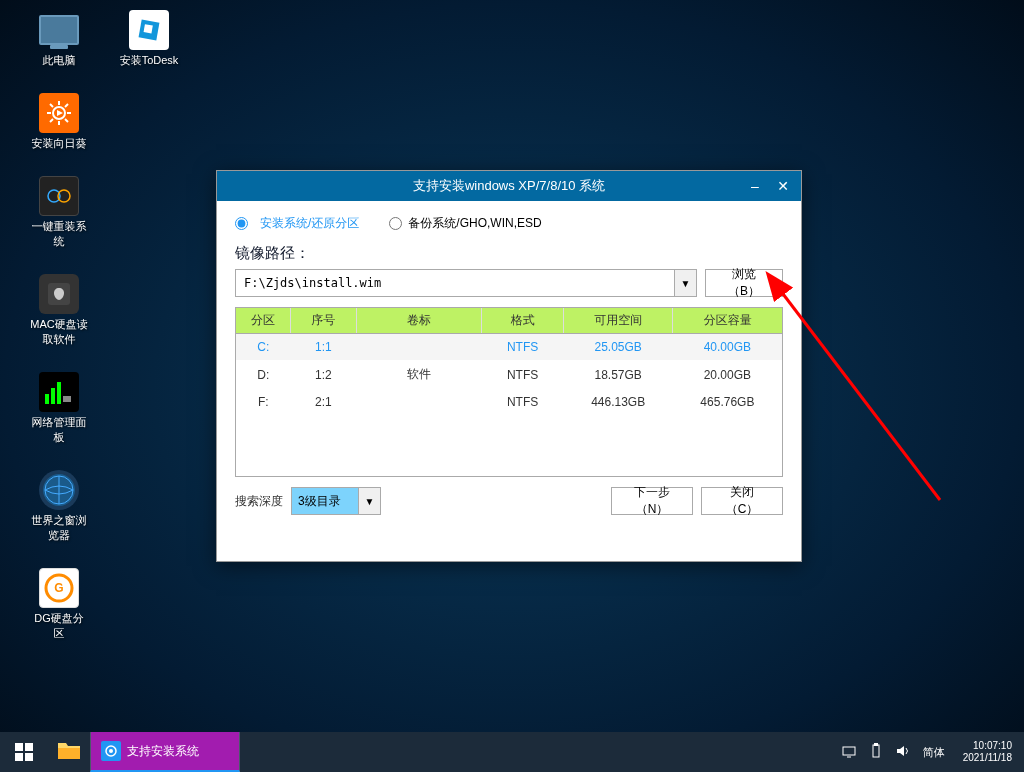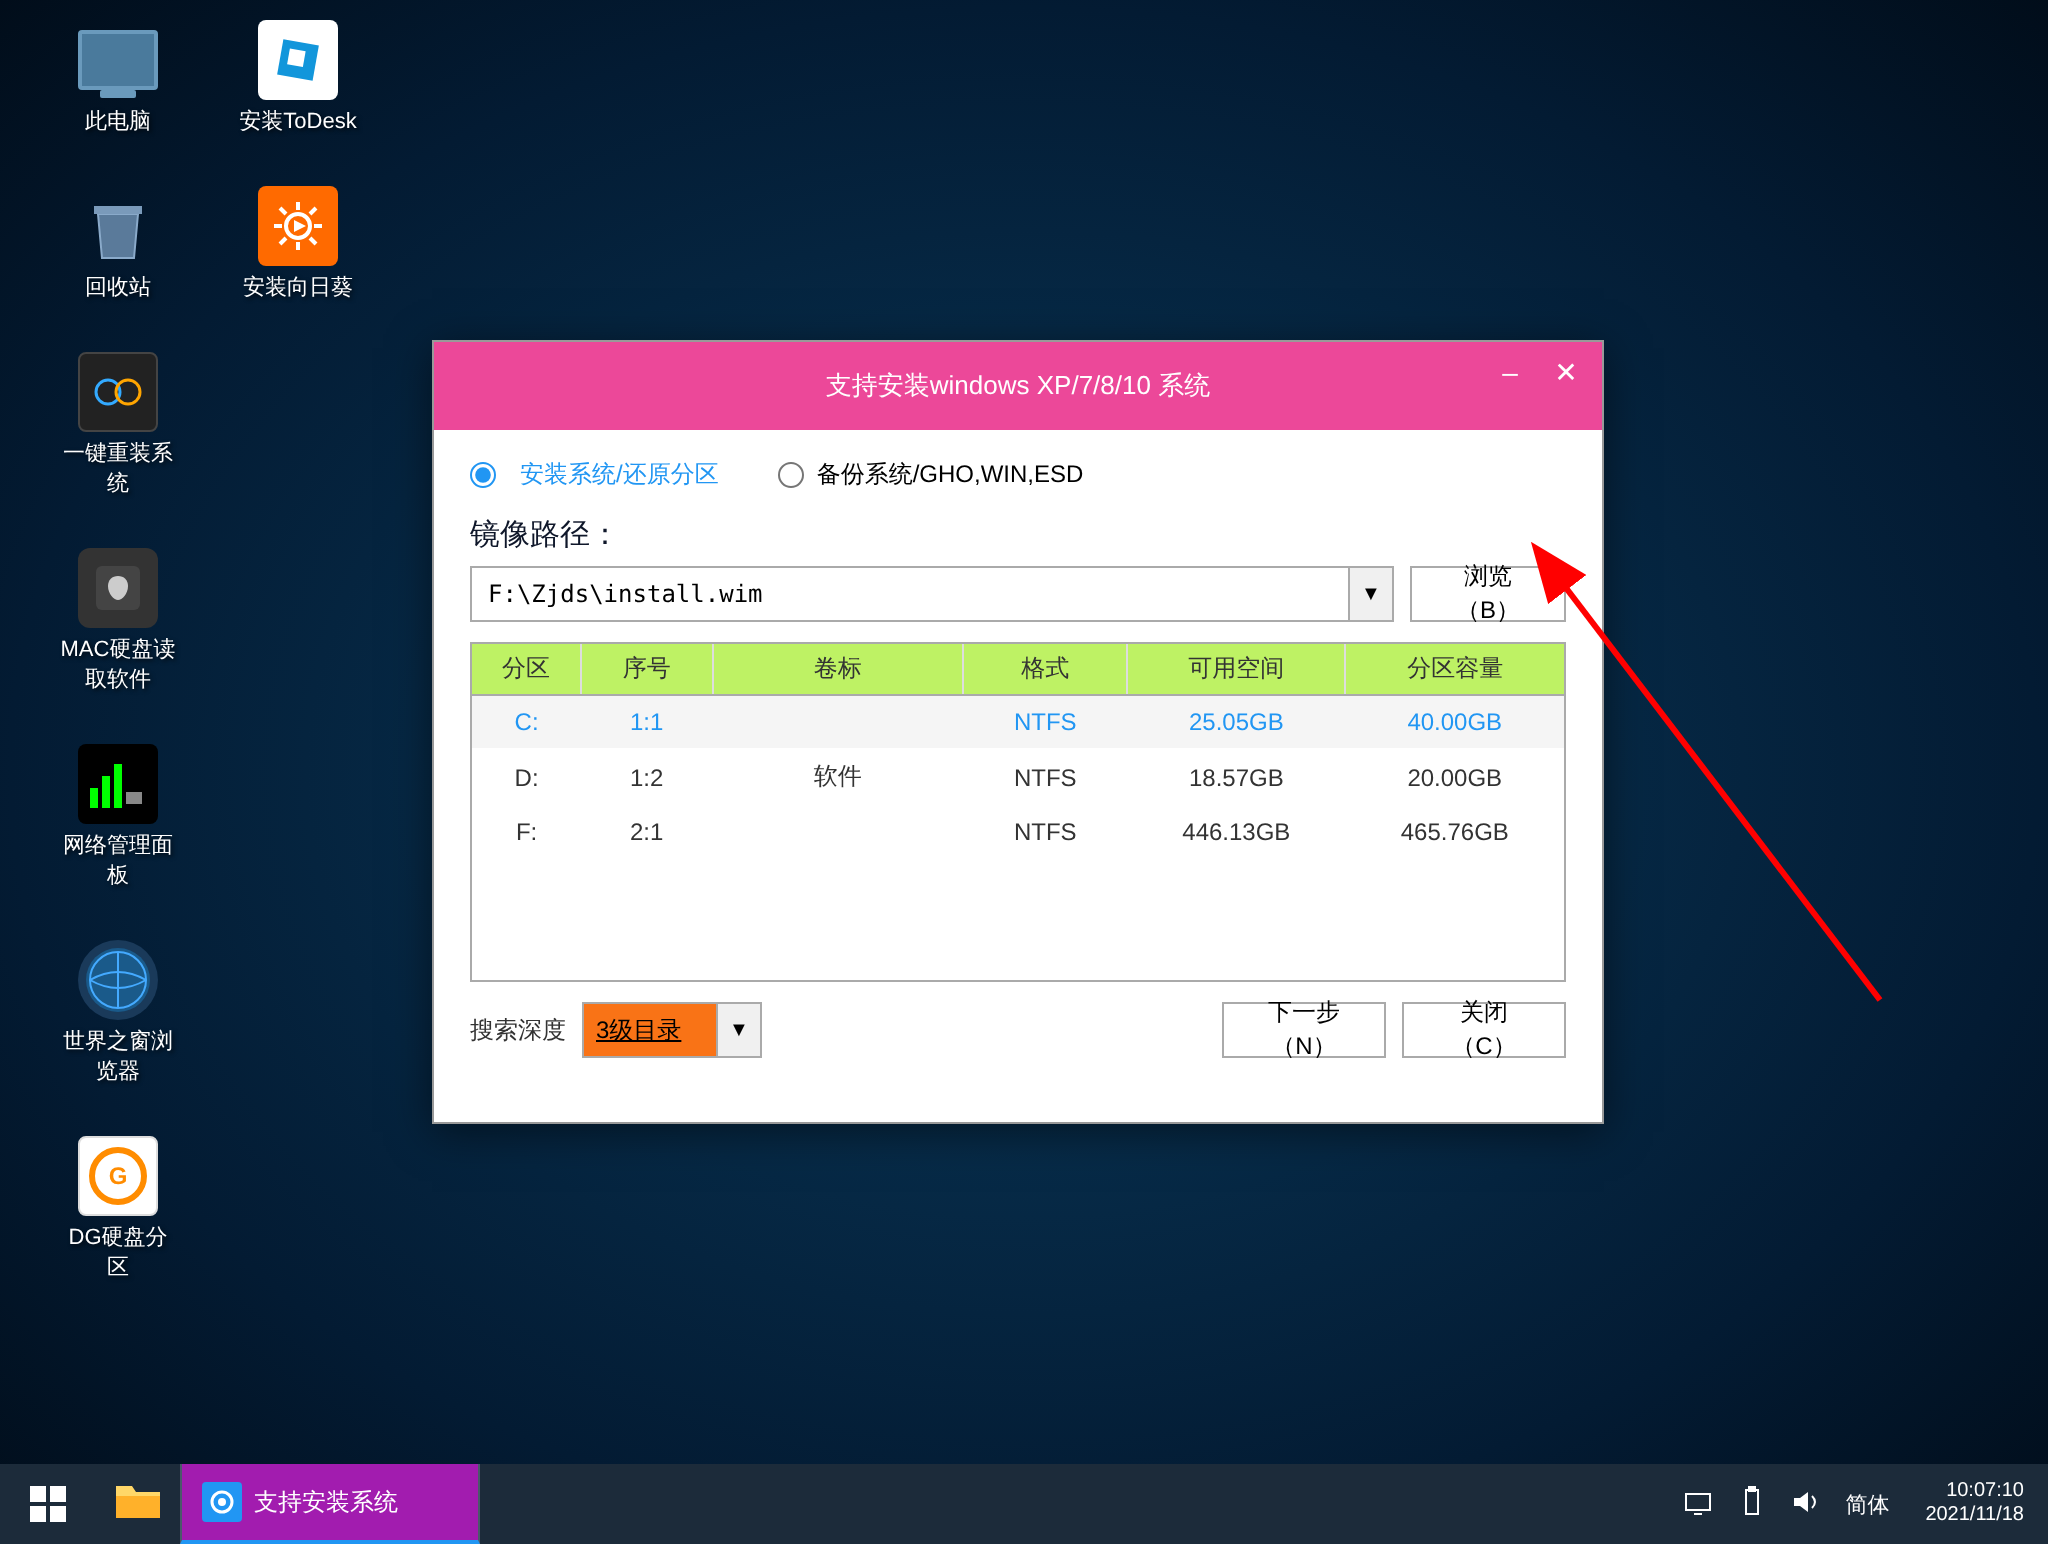--- a/index.html
+++ b/index.html
@@ -16,21 +16,21 @@
     .icon-recycle { background: transparent; }
     .icon-recycle svg { width: 40px; height: 40px; }
     .icon-orange { background: #ff6a00; }
     .icon-gear { background: #222; border: 1px solid #444; }
     .icon-apple { background: #333; border-radius: 6px; }
     .icon-network { background: #000; }
     .icon-browser { background: #1a3a5a; border-radius: 50%; }
     .icon-dg { background: #fff; border: 1px solid #ddd; }
     
     .window { position: absolute; top: 170px; left: 216px; width: 586px; height: 392px; background: #fff; border: 1px solid #999; box-shadow: 0 4px 20px rgba(0,0,0,0.5); }
-    .titlebar { height: 44px; background: #ec4899; display: flex; align-items: center; justify-content: center; position: relative; text-align: center; }
+    .titlebar { height: 30px; background: #0369a1; display: flex; align-items: center; justify-content: center; position: relative; text-align: center; }
     .title-text { color: #fff; font-size: 13px; }
     .window-controls { position: absolute; right: 4px; top: 0; display: flex; gap: 0; }
     .window-btn { width: 28px; height: 30px; display: flex; align-items: center; justify-content: center; color: #fff; cursor: pointer; font-size: 14px; }
     
     .window-body { padding: 14px 18px 10px 18px; }
     .radio-row { display: flex; align-items: center; gap: 30px; margin-bottom: 12px; font-size: 12px; }
     .radio-opt { display: flex; align-items: center; gap: 6px; cursor: pointer; }
     .radio-opt input[type=radio] { width: 13px; height: 13px; accent-color: #2196f3; }
     .radio-opt.selected { color: #2196f3; gap: 12px; }
     
@@ -46,21 +46,21 @@
     table { width: 100%; border-collapse: collapse; font-size: 12px; }
     thead th { background: #bef264; border-bottom: 1px solid #aaa; border-right: 1px solid #ddd; font-weight: normal; padding: 4px 0; text-align: center; color: #333; }
     thead th:last-child { border-right: none; }
     tbody td { padding: 6px 0; text-align: center; color: #333; }
     tbody tr.selected { background: #f5f5f5; color: #2196f3; }
     tbody tr.selected td { color: #2196f3; }
     
     .bottom-row { display: flex; align-items: center; gap: 8px; font-size: 12px; }
     .search-depth-label { color: #333; }
     .depth-select-wrap { display: flex; border: 1px solid #aaa; height: 28px; width: 90px; }
-    .depth-select { flex: 1; border: none; outline: none; padding: 0 6px; font-size: 12px; background: #f97316; text-decoration: underline; }
+    .depth-select { flex: 1; border: none; outline: none; padding: 0 6px; font-size: 12px; background: #7dd3fc; }
     .depth-select-btn { width: 22px; border-left: 1px solid #aaa; display: flex; align-items: center; justify-content: center; cursor: pointer; font-size: 10px; background: #f0f0f0; }
     .bottom-spacer { flex: 1; }
     .btn.action { width: 82px; }
     
     .footer-note { text-align: center; font-size: 11px; color: #555; padding: 8px 0 4px 0; border-top: 0; margin-top: 4px; }
     
     .annotation-arrow { position: absolute; pointer-events: none; z-index: 10; }
     
     .taskbar { position: absolute; bottom: 0; left: 0; right: 0; height: 40px; background: #1c2b3a; display: flex; align-items: center; }
     .taskbar-left { display: flex; align-items: center; height: 100%; }
@@ -93,29 +93,20 @@
         <div class="icon-box icon-todesk">
             <svg width="30" height="30" viewBox="0 0 30 30">
               <rect x="6" y="6" width="18" height="18" fill="#1296db" transform="rotate(10 15 15)"></rect>
               <rect x="10" y="10" width="8" height="8" fill="#fff" transform="rotate(10 15 15)"></rect>
             </svg>
           </div>
         <div class="desktop-icon-label">安装ToDesk</div>
       </div>
     </div>
     <div class="desktop-row">
-      <div class="desktop-icon">
-        <div class="icon-box icon-recycle">
-            <svg viewBox="0 0 40 40">
-              <path d="M10 14 L30 14 L28 36 L12 36 Z" fill="#5a7a9a" stroke="#8aaaca" stroke-width="1"></path>
-              <rect x="8" y="10" width="24" height="4" fill="#7a9aba"></rect>
-            </svg>
-          </div>
-        <div class="desktop-icon-label">回收站</div>
-      </div>
       <div class="desktop-icon">
         <div class="icon-box icon-orange">
             <svg width="30" height="30" viewBox="0 0 30 30">
               <circle cx="15" cy="15" r="6" fill="none" stroke="#fff" stroke-width="2"></circle>
               <g stroke="#fff" stroke-width="2">
                 <line x1="15" y1="3" x2="15" y2="7"></line>
                 <line x1="15" y1="23" x2="15" y2="27"></line>
                 <line x1="3" y1="15" x2="7" y2="15"></line>
                 <line x1="23" y1="15" x2="27" y2="15"></line>
                 <line x1="6" y1="6" x2="9" y2="9"></line>

